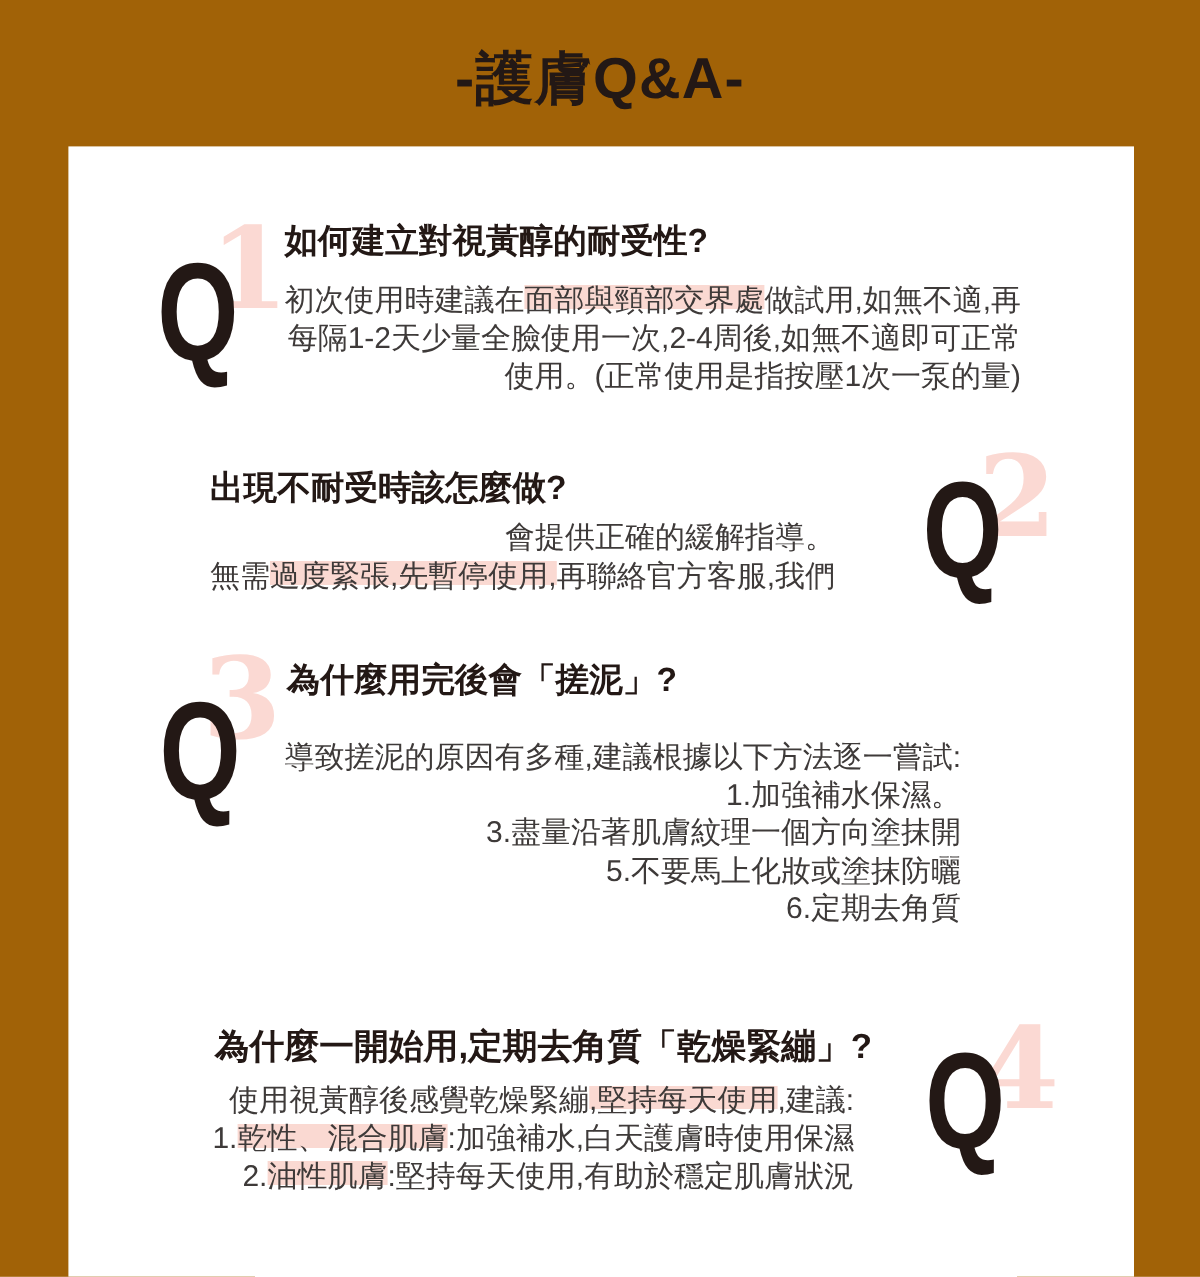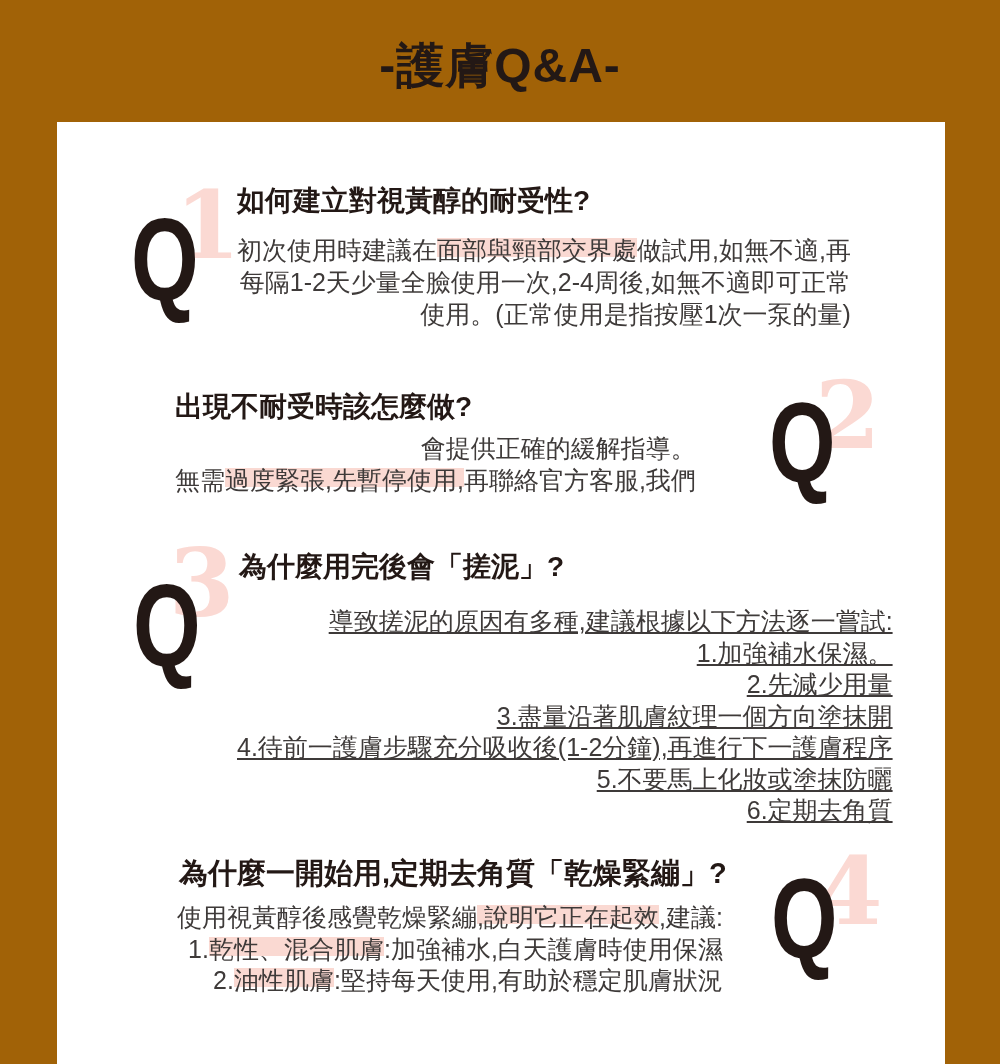--- a/index.html
+++ b/index.html
@@ -46,21 +46,21 @@
   .q1-body   { left:180px; top:112px; }
   
   .q2-title  { left:118px; top:268px; }
   .q2-body   { left:118px; top:310px; }
   .q2-letter { left:712px; top:264px; font-size:114px; }
   .q2-number { left:758px; top:246px; }
   
   .q3-letter { left:76px;  top:446px; }
   .q3-number { left:112px; top:414px; }
   .q3-title  { left:182px; top:428px; }
-  .q3-body   { left:180px; top:484px;text-decoration:underline; }
+  .q3-body   { left:180px; top:494px; }
   
   .q4-title  { left:122px; top:734px; font-size:29px; }
   .q4-body   { left:120px; top:780px; }
   .q4-letter { left:714px; top:740px; font-size:114px; }
   .q4-number { left:760px; top:722px; }
 </style>
 </head>
 <body>
 
 <div class="page">
@@ -85,30 +85,28 @@
       <p class="line">會提供正確的緩解指導。</p>
       <p class="line"><span>無需</span><span class="hl">過度緊張,先暫停使用,</span><span>再聯絡官方客服,我們</span></p>
     </div>
 
     <div class="q-number q3-number">3</div>
     <div class="q-letter q3-letter">Q</div>
     <div class="q-title q3-title">為什麼用完後會「搓泥」?</div>
     <div class="q-body q3-body tight">
       <p class="line">導致搓泥的原因有多種,建議根據以下方法逐一嘗試:</p>
       <p class="line">1.加強補水保濕。</p>
-      <p class="line">2.先減少用量</p>
       <p class="line">3.盡量沿著肌膚紋理一個方向塗抹開</p>
-      <p class="line">4.待前一護膚步驟充分吸收後(1-2分鐘),再進行下一護膚程序</p>
       <p class="line">5.不要馬上化妝或塗抹防曬</p>
       <p class="line">6.定期去角質</p>
     </div>
 
     <div class="q-number q4-number">4</div>
     <div class="q-letter q4-letter">Q</div>
     <div class="q-title q4-title">為什麼一開始用,定期去角質「乾燥緊繃」?</div>
     <div class="q-body q4-body tight">
-      <p class="line"><span>使用視黃醇後感覺乾燥緊繃</span><span class="hl">,說明它正在起效</span><span>,建議:</span></p>
+      <p class="line"><span>使用視黃醇後感覺乾燥緊繃</span><span class="hl">,堅持每天使用</span><span>,建議:</span></p>
       <p class="line"><span>1.</span><span class="hl">乾性、混合肌膚</span><span>:加強補水,白天護膚時使用保濕</span></p>
       <p class="line"><span>2.</span><span class="hl">油性肌膚</span><span>:堅持每天使用,有助於穩定肌膚狀況</span></p>
     </div>
 
   </div>
 </div>
 
 </body></html>

